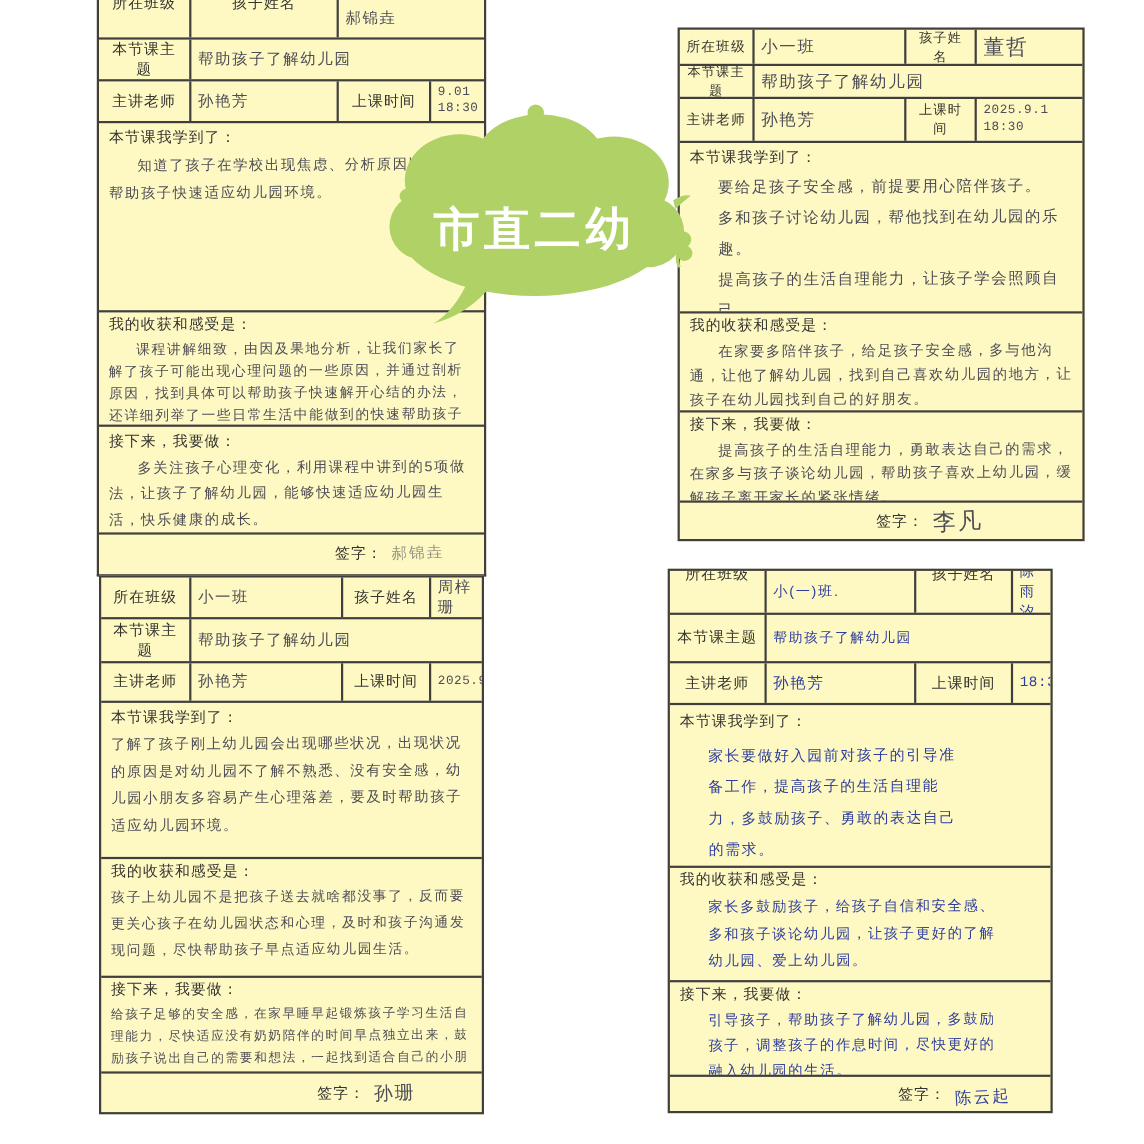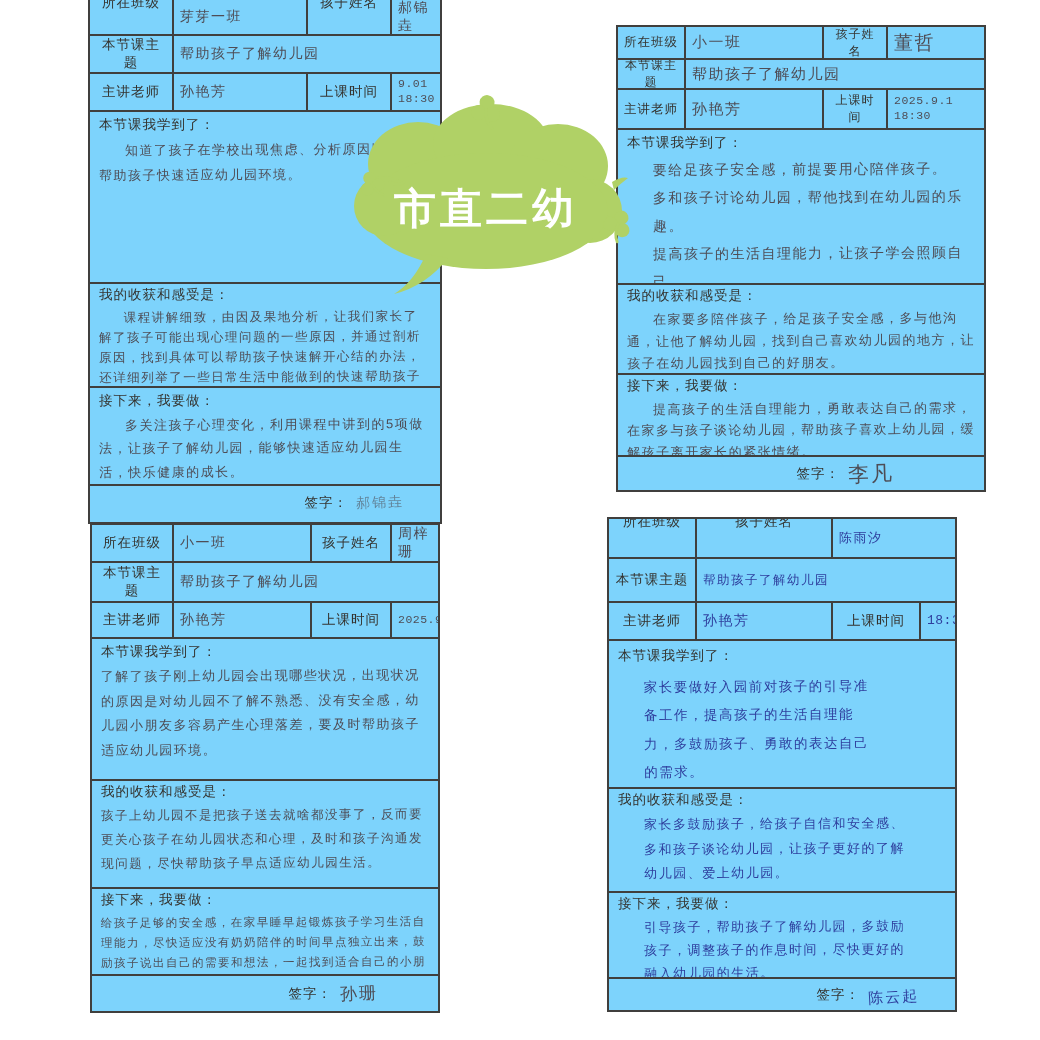--- a/index.html
+++ b/index.html
@@ -2,21 +2,21 @@
 <html><head>
 <meta charset="utf-8">
 <style>
   html,body{margin:0;padding:0;}
   body{
     width:1040px;height:1040px;position:relative;overflow:hidden;
     background:#ffffff;
     font-family:"Liberation Sans","DejaVu Sans",sans-serif;
   }
   .form{
-    position:absolute;background:#7dd3fc;border:2px solid #403f3d;
+    position:absolute;background:#fef9c3;border:2px solid #403f3d;
     box-sizing:border-box;color:#2b2b2b;
   }
   .row{display:grid;border-bottom:2px solid #403f3d;box-sizing:border-box;}
   .cell{padding:1px 6px;box-sizing:border-box;display:flex;align-items:center;overflow:hidden;}
   .lab{font-size:13.5px;letter-spacing:1px;color:#34332f;justify-content:center;text-align:center;}
   .bord{border-right:2px solid #403f3d;}
   .hw{font-size:14px;color:#4e4d56;letter-spacing:1.5px;white-space:pre-line;}
   .hw.big{font-size:15px;}
   .blue{color:#2e3e9d;}
   .time{font-size:11.5px;letter-spacing:.5px;white-space:pre-line;line-height:1.3;font-family:Liberation Mono, monospace;}
@@ -39,21 +39,20 @@
   }
 </style>
 </head>
 <body>
 
 <div class="form" style="left:88px;top:0;width:354px;height:524px;border-top:none;">
   <div class="row" style="height:36px;grid-template-columns:84px 134px 84px 1fr;">
     <div class="cell lab bord clip-top">
         <span>所在班级</span>
       </div>
-    <div class="cell hw bord">芽芽一班</div>
     <div class="cell lab bord clip-top">
         <span>孩子姓名</span>
       </div>
     <div class="cell hw">郝锦垚</div>
   </div>
   <div class="row" style="height:38px;grid-template-columns:84px 1fr;">
     <div class="cell lab bord">本节课主题</div>
     <div class="cell hw">帮助孩子了解幼儿园</div>
   </div>
   <div class="row" style="height:38px;grid-template-columns:84px 134px 84px 1fr;">
@@ -152,20 +151,21 @@
     <span class="sec-label" style="margin:0;">签字：</span>
     <span class="hw sig-name" style="font-size:17px;">孙珊</span>
   </div>
 </div>
 
 <div class="form" style="left:607px;top:517px;width:350px;height:495px;">
   <div class="row" style="height:40px;grid-template-columns:88px 136px 88px 1fr;">
     <div class="cell lab bord clip-top">
         <span>所在班级</span>
       </div>
+    <div class="cell hw blue bord" style="font-size:13px;">小(一)班.</div>
     <div class="cell lab bord clip-top">
         <span>孩子姓名</span>
       </div>
     <div class="cell hw blue" style="font-size:13px;">陈雨汐</div>
   </div>
   <div class="row" style="height:44px;grid-template-columns:88px 1fr;">
     <div class="cell lab bord">本节课主题</div>
     <div class="cell hw blue" style="font-size:12.5px;">帮助孩子了解幼儿园</div>
   </div>
   <div class="row" style="height:38px;grid-template-columns:88px 136px 88px 1fr;">

